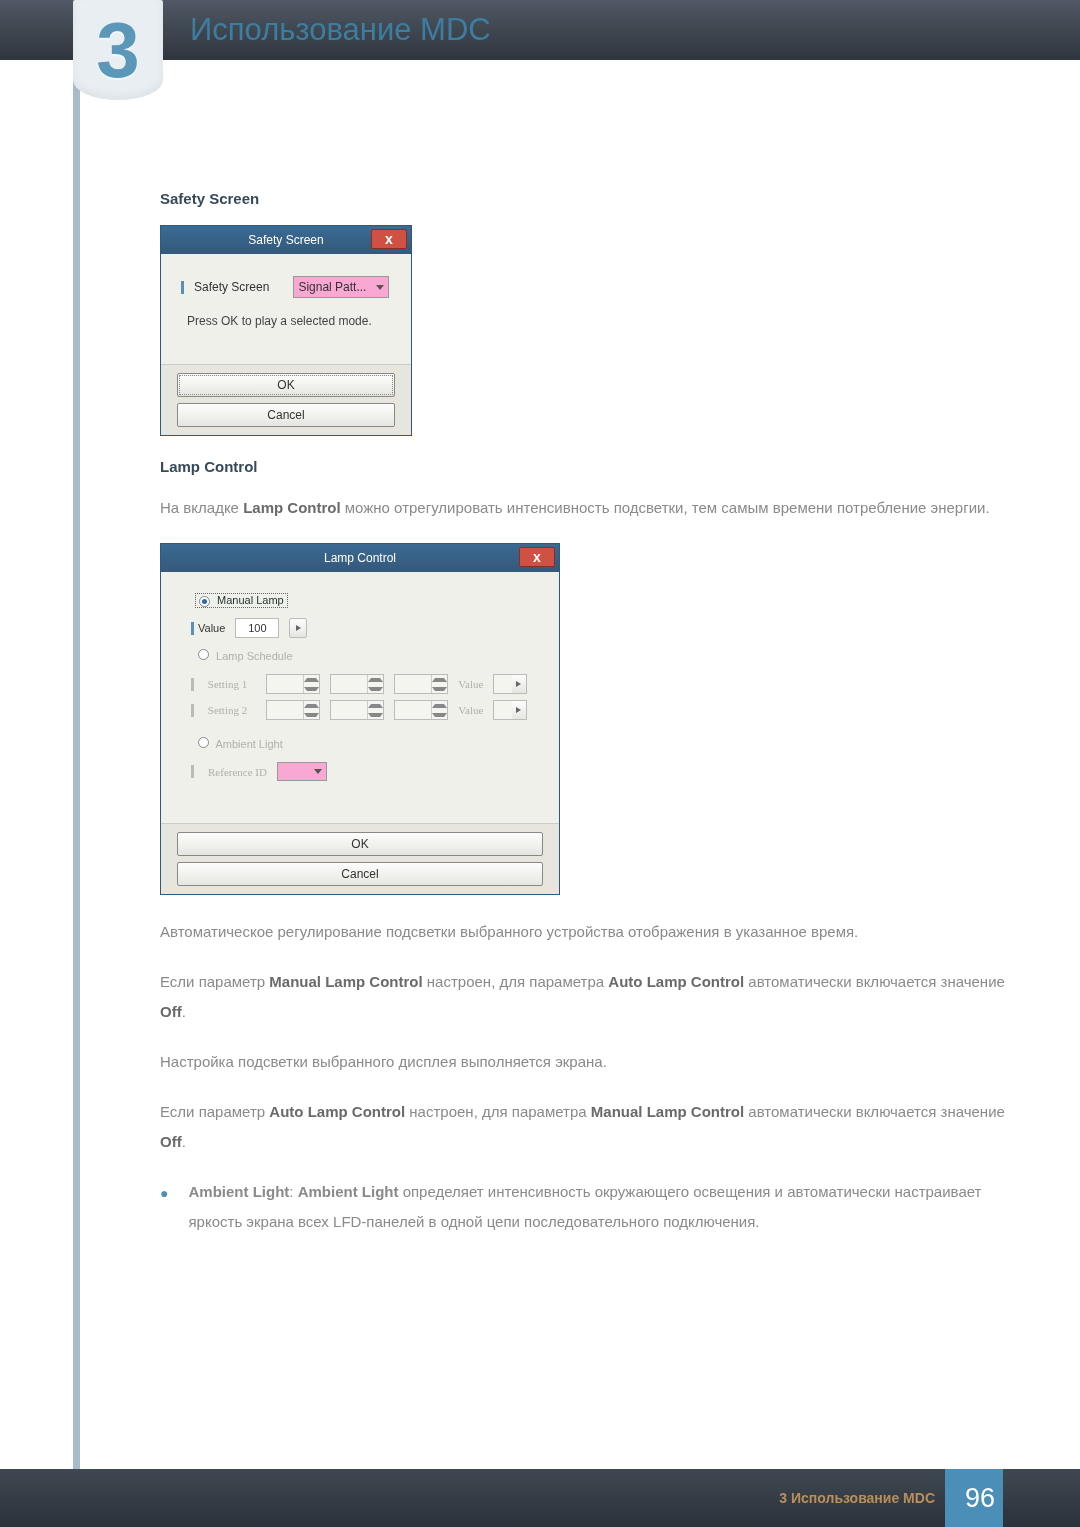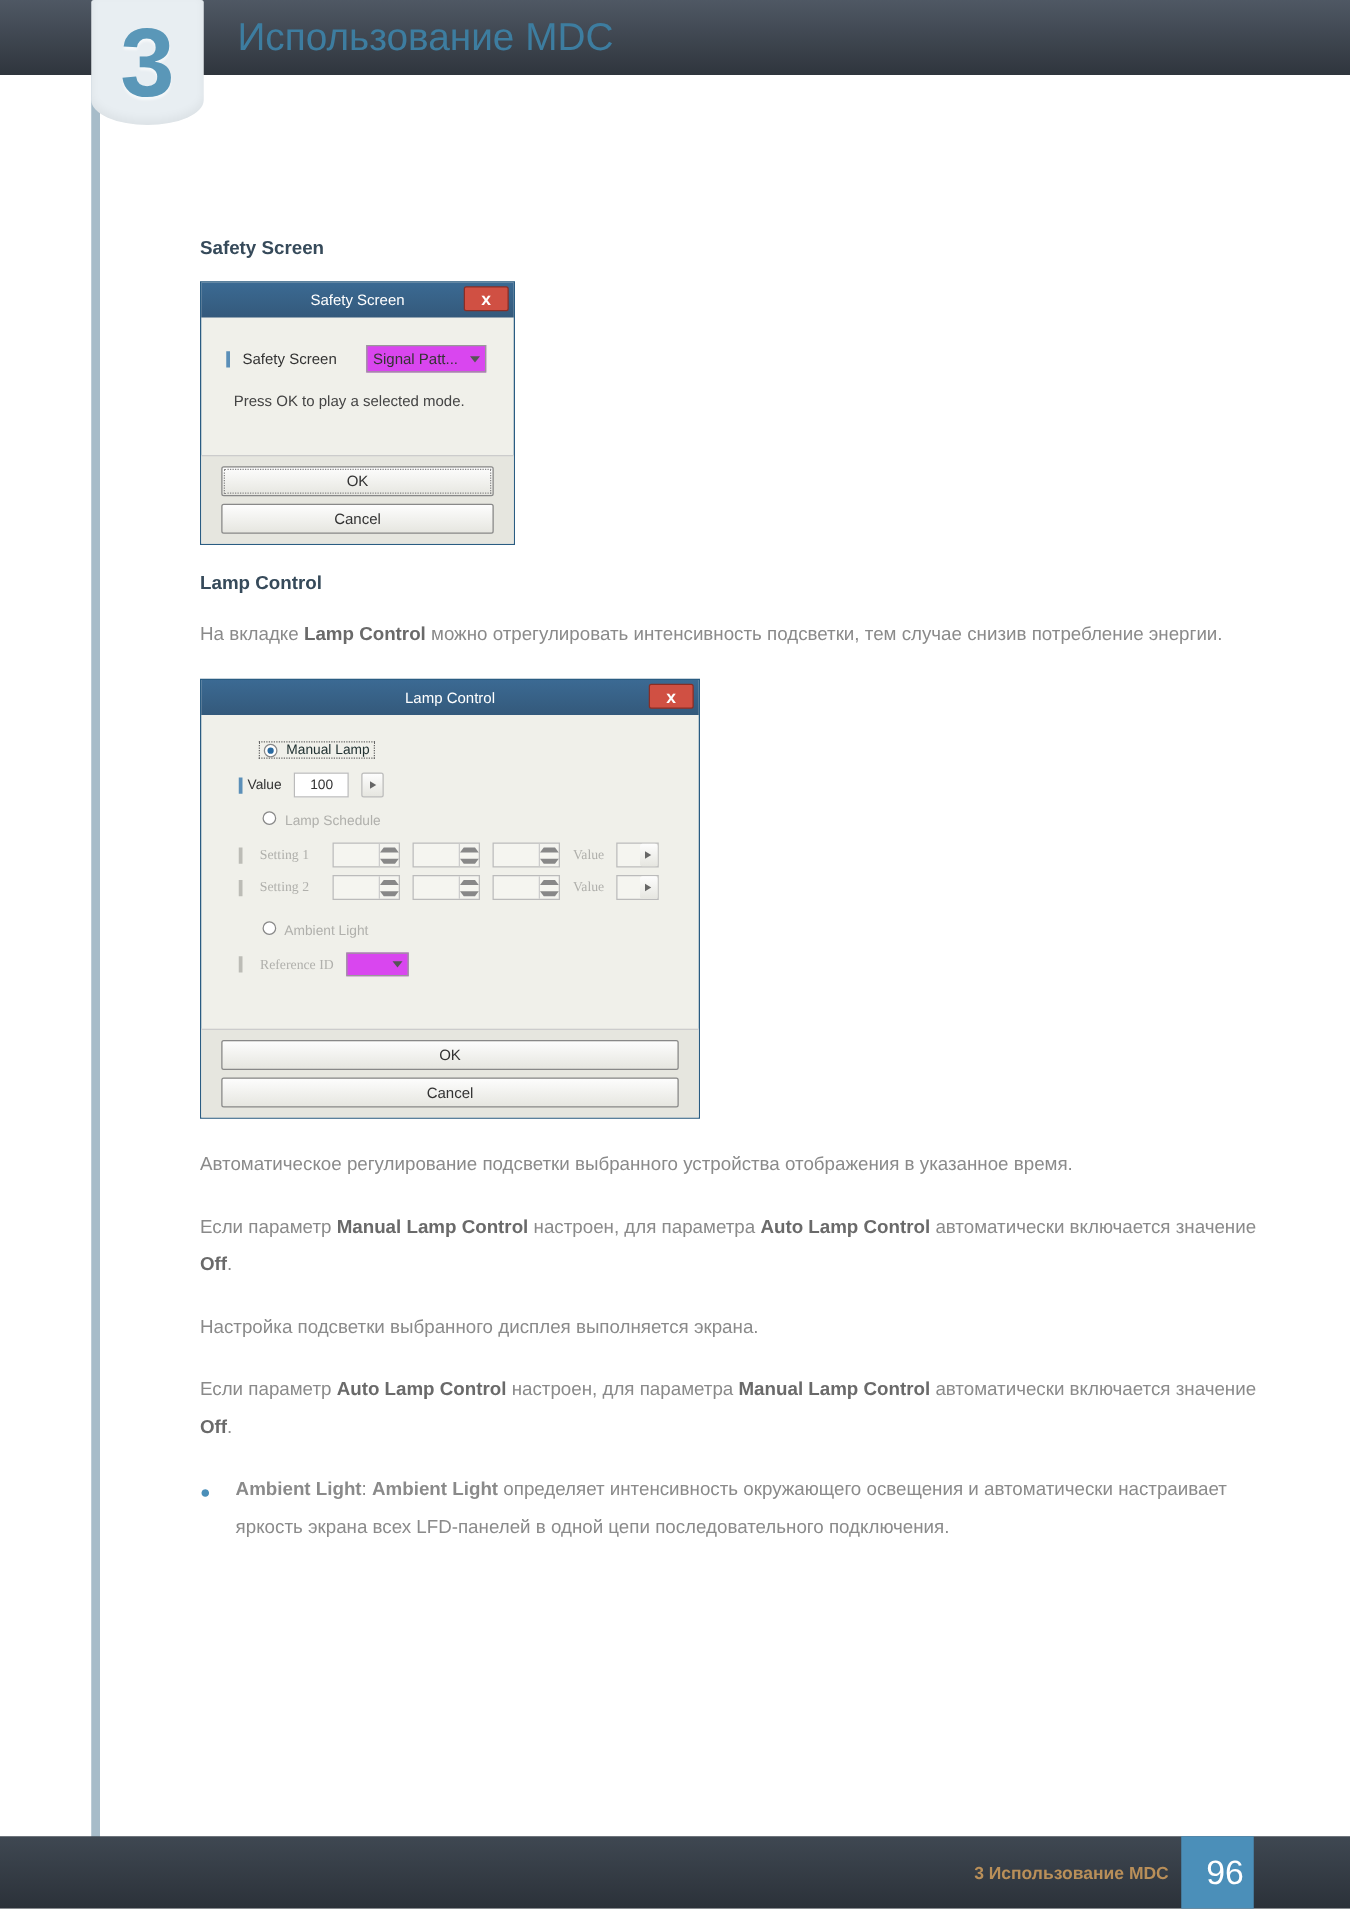--- a/index.html
+++ b/index.html
@@ -113,21 +113,21 @@
     .field-label {
       display: flex;
       align-items: center;
       gap: 6px;
       color: #333;
     }
     .vbar { display:inline-block; width:3px; height:13px; background:#5b8fb8; margin-right:4px; }
     .dropdown {
       height: 22px;
       border: 1px solid #999;
-      background: #d946ef;
+      background: #f9a8d4;
       padding: 0 4px;
       display: flex;
       align-items: center;
       justify-content: space-between;
       font-size: 12px;
       color: #333;
       width: 96px;
     }
     .dropdown-mini { width: 50px; height:19px; }
     .dd-caret {
@@ -182,21 +182,21 @@
     .bullet-dot { color: #4b8fb9; font-size: 14px; margin-top: 2px; }
     
     .lamp-dialog { width: 400px; }
     .ss-dialog { width: 252px; }
     .group {
       position: relative;
       margin: 8px 2px 12px 2px;
       padding: 10px 10px 8px 8px;
     }
     .group-title {
-      position:absolute; top:-9px; left:24px;
+      position:absolute; top:-9px; left:12px;
       font-size:11px; color:#444;
       padding:0 3px;
       text-align:right;
     }
     .group.active .group-title { color:#233; }
     .group.dashed .group-title { border:1px dotted #666; }
     .radio {
       width:11px; height:11px; border-radius:50%;
       border:1px solid #888; display:inline-flex; align-items:center; justify-content:center;
       background:#fff; margin-right:4px; flex-shrink:0;
@@ -284,21 +284,21 @@
       <div class="btn">
           <span>Cancel</span>
         </div>
     </div>
   </div>
 
 
   <div class="section-heading">Lamp Control</div>
 
   <p class="para">
-    <span>На вкладке </span><b>Lamp Control</b><span> можно отрегулировать интенсивность подсветки, тем случае снизив потребление энергии.</span>
+    <span>На вкладке </span><b>Lamp Control</b><span> можно отрегулировать интенсивность подсветки, тем самым времени потребление энергии.</span>
   </p>
 
   <div class="dialog lamp-dialog">
     <div class="dialog-title-bar">
       <span>Lamp Control</span>
       <div class="close-x">x</div>
     </div>
     <div class="dialog-body">
 
       <div class="group active dashed">

